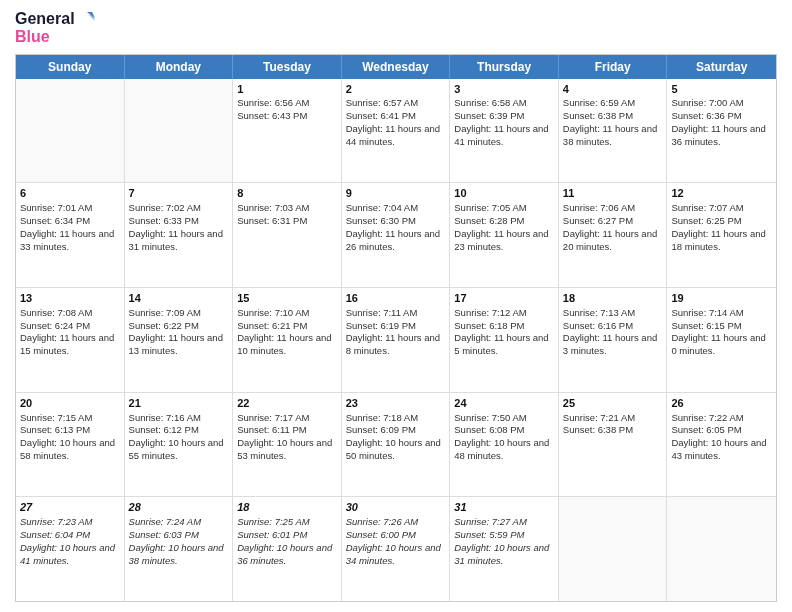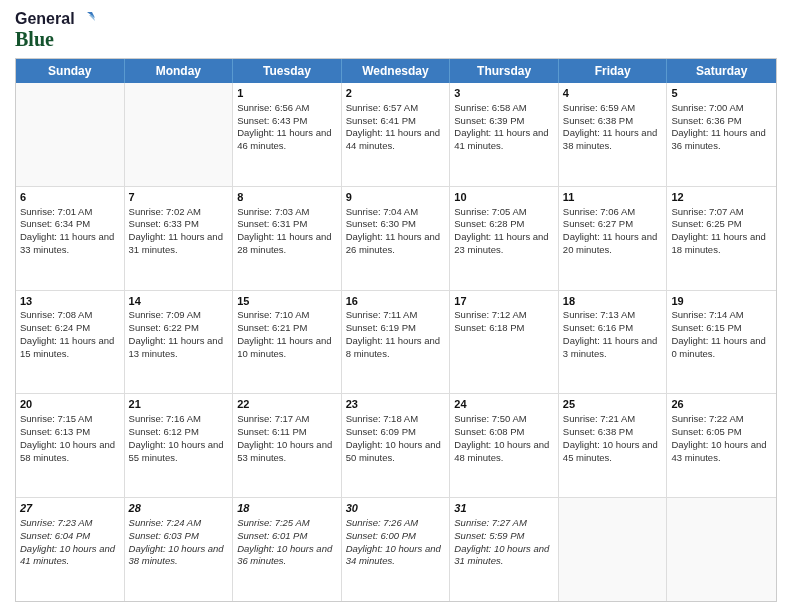--- a/index.html
+++ b/index.html
@@ -103,21 +103,21 @@
   <div class="header">
     <div class="logo">
   <div style="display:flex;flex-direction:column;line-height:1.1;">
     <span style="font-size:16px;font-weight:bold;color:#1a1a2e;display:flex;align-items:center;gap:2px;">
       <span style="color:#1a1a2e;">General</span>
       <svg width="18" height="18" viewBox="0 0 18 18">
         <polygon points="10,2 18,8 15,2" fill="#3a7abf"></polygon>
         <polygon points="12,5 18,11 16,5" fill="#5a9ad0" opacity="0.7"></polygon>
       </svg>
     </span>
-    <span style="font-size:20px;font-weight:bold;color:#14532d;font-family:Liberation Serif, serif;">Blue</span>
+    <span style="font-size:16px;font-weight:bold;color:#ec4899;">Blue</span>
   </div>
 </div>
     <div class="title-area">
       <div class="month-title"></div>
       <div class="location"></div>
     </div>
   </div>
 
   <div class="calendar">
     <div class="cal-header" id="cal-header-row">
@@ -126,51 +126,51 @@
         <div class="cal-header-cell">Tuesday</div>
         <div class="cal-header-cell">Wednesday</div>
         <div class="cal-header-cell">Thursday</div>
         <div class="cal-header-cell">Friday</div>
         <div class="cal-header-cell">Saturday</div>
       </div>
     <div class="cal-body" id="cal-body">
         <div class="cal-row">
           <div class="cal-cell empty"></div>
           <div class="cal-cell empty"></div>
-          <div class="cal-cell"><span class="day-num">1</span><span class="sun">Sunrise: 6:56 AM</span><br><span class="set">Sunset: 6:43 PM</span><br><span class="day">Daylight: 11 hours and 46 minutes.</span></div>
+          <div class="cal-cell"><span class="day-num">1</span><span class="sun">Sunrise: 6:56 AM</span><br><span class="set">Sunset: 6:43 PM</span><br></div>
           <div class="cal-cell"><span class="day-num">2</span><span class="sun">Sunrise: 6:57 AM</span><br><span class="set">Sunset: 6:41 PM</span><br><span class="day">Daylight: 11 hours and 44 minutes.</span></div>
           <div class="cal-cell"><span class="day-num">3</span><span class="sun">Sunrise: 6:58 AM</span><br><span class="set">Sunset: 6:39 PM</span><br><span class="day">Daylight: 11 hours and 41 minutes.</span></div>
           <div class="cal-cell"><span class="day-num">4</span><span class="sun">Sunrise: 6:59 AM</span><br><span class="set">Sunset: 6:38 PM</span><br><span class="day">Daylight: 11 hours and 38 minutes.</span></div>
           <div class="cal-cell"><span class="day-num">5</span><span class="sun">Sunrise: 7:00 AM</span><br><span class="set">Sunset: 6:36 PM</span><br><span class="day">Daylight: 11 hours and 36 minutes.</span></div>
         </div>
         <div class="cal-row">
           <div class="cal-cell"><span class="day-num">6</span><span class="sun">Sunrise: 7:01 AM</span><br><span class="set">Sunset: 6:34 PM</span><br><span class="day">Daylight: 11 hours and 33 minutes.</span></div>
           <div class="cal-cell"><span class="day-num">7</span><span class="sun">Sunrise: 7:02 AM</span><br><span class="set">Sunset: 6:33 PM</span><br><span class="day">Daylight: 11 hours and 31 minutes.</span></div>
-          <div class="cal-cell"><span class="day-num">8</span><span class="sun">Sunrise: 7:03 AM</span><br><span class="set">Sunset: 6:31 PM</span><br><span class="day">Daylight: 11 hours and 28 minutes.</span></div>
+          <div class="cal-cell"><span class="day-num">8</span><span class="sun">Sunrise: 7:03 AM</span><br><span class="set">Sunset: 6:31 PM</span><br></div>
           <div class="cal-cell"><span class="day-num">9</span><span class="sun">Sunrise: 7:04 AM</span><br><span class="set">Sunset: 6:30 PM</span><br><span class="day">Daylight: 11 hours and 26 minutes.</span></div>
           <div class="cal-cell"><span class="day-num">10</span><span class="sun">Sunrise: 7:05 AM</span><br><span class="set">Sunset: 6:28 PM</span><br><span class="day">Daylight: 11 hours and 23 minutes.</span></div>
           <div class="cal-cell"><span class="day-num">11</span><span class="sun">Sunrise: 7:06 AM</span><br><span class="set">Sunset: 6:27 PM</span><br><span class="day">Daylight: 11 hours and 20 minutes.</span></div>
           <div class="cal-cell"><span class="day-num">12</span><span class="sun">Sunrise: 7:07 AM</span><br><span class="set">Sunset: 6:25 PM</span><br><span class="day">Daylight: 11 hours and 18 minutes.</span></div>
         </div>
         <div class="cal-row">
           <div class="cal-cell"><span class="day-num">13</span><span class="sun">Sunrise: 7:08 AM</span><br><span class="set">Sunset: 6:24 PM</span><br><span class="day">Daylight: 11 hours and 15 minutes.</span></div>
           <div class="cal-cell"><span class="day-num">14</span><span class="sun">Sunrise: 7:09 AM</span><br><span class="set">Sunset: 6:22 PM</span><br><span class="day">Daylight: 11 hours and 13 minutes.</span></div>
           <div class="cal-cell"><span class="day-num">15</span><span class="sun">Sunrise: 7:10 AM</span><br><span class="set">Sunset: 6:21 PM</span><br><span class="day">Daylight: 11 hours and 10 minutes.</span></div>
           <div class="cal-cell"><span class="day-num">16</span><span class="sun">Sunrise: 7:11 AM</span><br><span class="set">Sunset: 6:19 PM</span><br><span class="day">Daylight: 11 hours and 8 minutes.</span></div>
-          <div class="cal-cell"><span class="day-num">17</span><span class="sun">Sunrise: 7:12 AM</span><br><span class="set">Sunset: 6:18 PM</span><br></div>
+          <div class="cal-cell"><span class="day-num">17</span><span class="sun">Sunrise: 7:12 AM</span><br><span class="set">Sunset: 6:18 PM</span><br><span class="day">Daylight: 11 hours and 5 minutes.</span></div>
           <div class="cal-cell"><span class="day-num">18</span><span class="sun">Sunrise: 7:13 AM</span><br><span class="set">Sunset: 6:16 PM</span><br><span class="day">Daylight: 11 hours and 3 minutes.</span></div>
           <div class="cal-cell"><span class="day-num">19</span><span class="sun">Sunrise: 7:14 AM</span><br><span class="set">Sunset: 6:15 PM</span><br><span class="day">Daylight: 11 hours and 0 minutes.</span></div>
         </div>
         <div class="cal-row">
           <div class="cal-cell"><span class="day-num">20</span><span class="sun">Sunrise: 7:15 AM</span><br><span class="set">Sunset: 6:13 PM</span><br><span class="day">Daylight: 10 hours and 58 minutes.</span></div>
           <div class="cal-cell"><span class="day-num">21</span><span class="sun">Sunrise: 7:16 AM</span><br><span class="set">Sunset: 6:12 PM</span><br><span class="day">Daylight: 10 hours and 55 minutes.</span></div>
           <div class="cal-cell"><span class="day-num">22</span><span class="sun">Sunrise: 7:17 AM</span><br><span class="set">Sunset: 6:11 PM</span><br><span class="day">Daylight: 10 hours and 53 minutes.</span></div>
           <div class="cal-cell"><span class="day-num">23</span><span class="sun">Sunrise: 7:18 AM</span><br><span class="set">Sunset: 6:09 PM</span><br><span class="day">Daylight: 10 hours and 50 minutes.</span></div>
           <div class="cal-cell"><span class="day-num">24</span><span class="sun">Sunrise: 7:50 AM</span><br><span class="set">Sunset: 6:08 PM</span><br><span class="day">Daylight: 10 hours and 48 minutes.</span></div>
-          <div class="cal-cell"><span class="day-num">25</span><span class="sun">Sunrise: 7:21 AM</span><br><span class="set">Sunset: 6:38 PM</span><br><span class="day">Daylight: 10 hours and 45 minutes.</span></div>
+          <div class="cal-cell"><span class="day-num">25</span><span class="sun">Sunrise: 7:21 AM</span><br><span class="set">Sunset: 6:38 PM</span><br></div>
           <div class="cal-cell"><span class="day-num">26</span><span class="sun">Sunrise: 7:22 AM</span><br><span class="set">Sunset: 6:05 PM</span><br><span class="day">Daylight: 10 hours and 43 minutes.</span></div>
         </div>
         <div class="cal-row">
           <div class="cal-cell"><span class="day-num">27</span><span class="sun">Sunrise: 7:23 AM</span><br><span class="set">Sunset: 6:04 PM</span><br><span class="day">Daylight: 10 hours and 41 minutes.</span></div>
           <div class="cal-cell"><span class="day-num">28</span><span class="sun">Sunrise: 7:24 AM</span><br><span class="set">Sunset: 6:03 PM</span><br><span class="day">Daylight: 10 hours and 38 minutes.</span></div>
           <div class="cal-cell"><span class="day-num">18</span><span class="sun">Sunrise: 7:25 AM</span><br><span class="set">Sunset: 6:01 PM</span><br><span class="day">Daylight: 10 hours and 36 minutes.</span></div>
           <div class="cal-cell"><span class="day-num">30</span><span class="sun">Sunrise: 7:26 AM</span><br><span class="set">Sunset: 6:00 PM</span><br><span class="day">Daylight: 10 hours and 34 minutes.</span></div>
           <div class="cal-cell"><span class="day-num">31</span><span class="sun">Sunrise: 7:27 AM</span><br><span class="set">Sunset: 5:59 PM</span><br><span class="day">Daylight: 10 hours and 31 minutes.</span></div>
           <div class="cal-cell empty"></div>
           <div class="cal-cell empty"></div>

